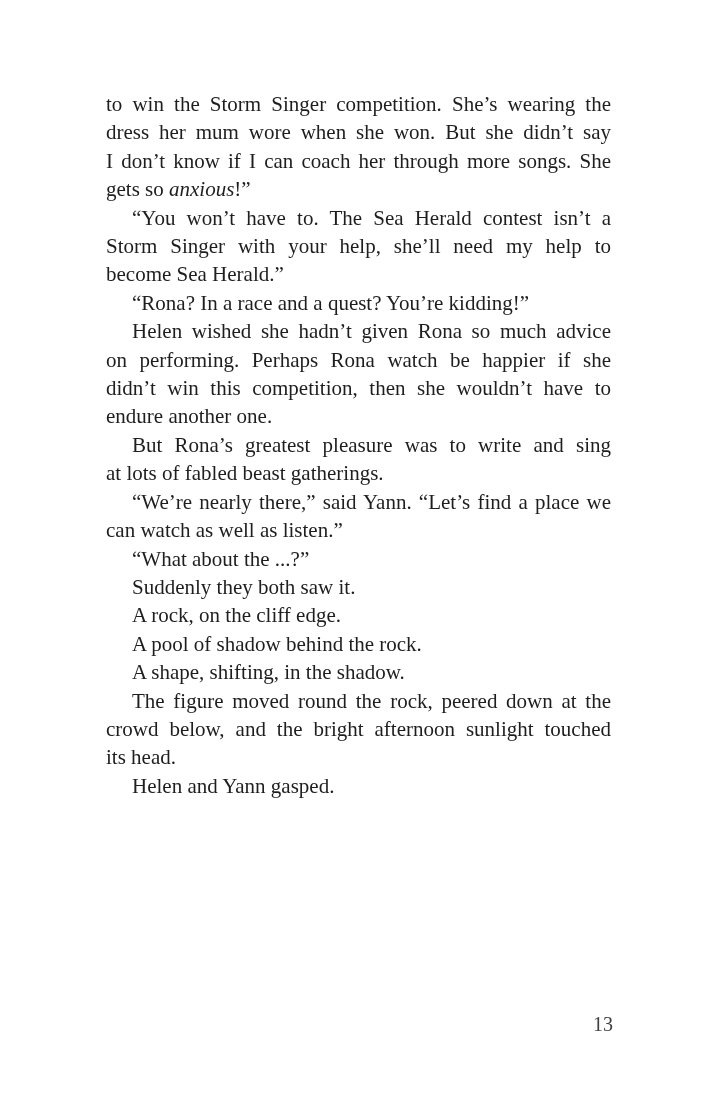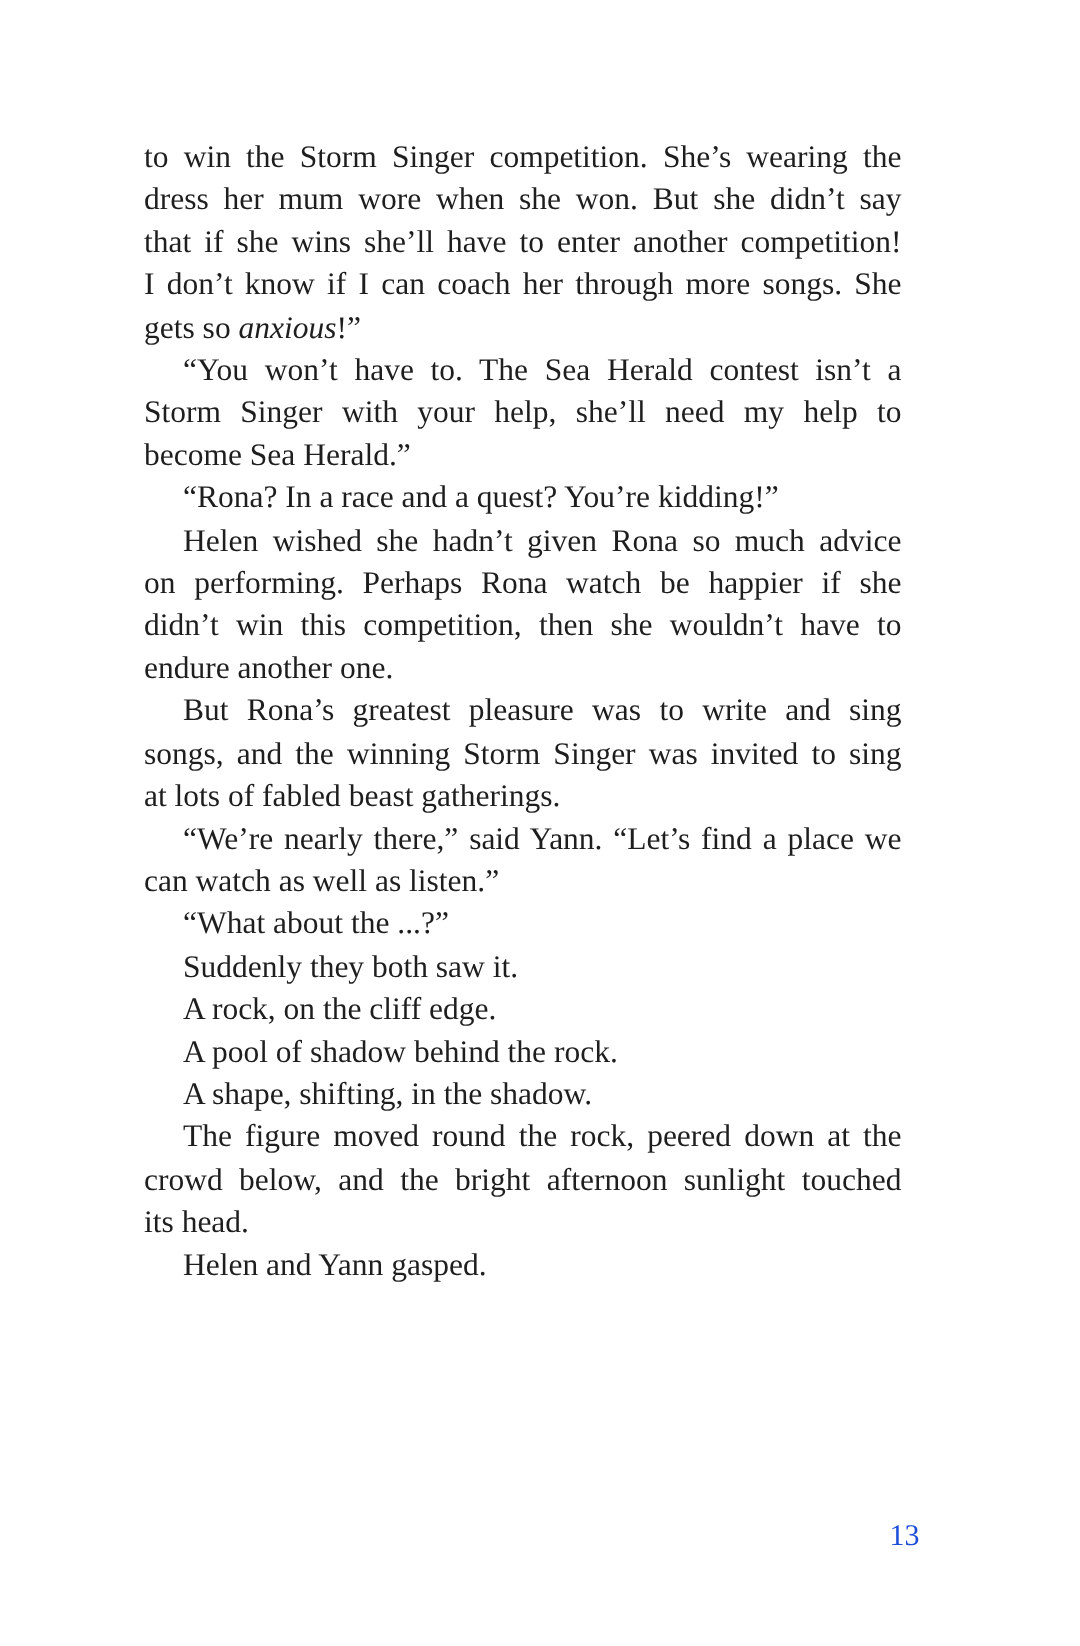--- a/index.html
+++ b/index.html
@@ -15,21 +15,21 @@
     color: #1e1e1e;
     overflow: hidden;
   }
   .page {
     position: absolute;
     inset: 0;
     background: #ffffff;
   }
   .text-block {
     position: absolute;
-    left: 96px;
+    left: 106px;
     top: 90px;
     width: 505px;
     font-size: 21px;
     line-height: 28.4px;
   }
   .line {
     text-align: justify;
     text-align-last: justify;
     white-space: normal;
   }
@@ -40,43 +40,41 @@
     text-indent: 26px;
   }
   .line em {
   }
   .page-number {
     position: absolute;
     right: 107px;
     top: 1013px;
     font-size: 20px;
     text-align: right;
-    color: #1d4ed8;
+    color: #404040;
   }
 </style>
 </head>
 <body>
 
 <div class="page">
   <div class="text-block" id="text-block">
       <div class="line">to win the Storm Singer competition. She’s wearing the</div>
       <div class="line">dress her mum wore when she won. But she didn’t say</div>
-      <div class="line">that if she wins she’ll have to enter another competition!</div>
       <div class="line">I don’t know if I can coach her through more songs. She</div>
       <div class="line last">gets so <em>anxious</em>!”</div>
       <div class="line indent">“You won’t have to. The Sea Herald contest isn’t a</div>
       <div class="line">Storm Singer with your help, she’ll need my help to</div>
       <div class="line last">become Sea Herald.”</div>
       <div class="line indent last">“Rona? In a race and a quest? You’re kidding!”</div>
       <div class="line indent">Helen wished she hadn’t given Rona so much advice</div>
       <div class="line">on performing. Perhaps Rona watch be happier if she</div>
       <div class="line">didn’t win this competition, then she wouldn’t have to</div>
       <div class="line last">endure another one.</div>
       <div class="line indent">But Rona’s greatest pleasure was to write and sing</div>
-      <div class="line">songs, and the winning Storm Singer was invited to sing</div>
       <div class="line last">at lots of fabled beast gatherings.</div>
       <div class="line indent">“We’re nearly there,” said Yann. “Let’s find a place we</div>
       <div class="line last">can watch as well as listen.”</div>
       <div class="line indent last">“What about the ...?”</div>
       <div class="line indent last">Suddenly they both saw it.</div>
       <div class="line indent last">A rock, on the cliff edge.</div>
       <div class="line indent last">A pool of shadow behind the rock.</div>
       <div class="line indent last">A shape, shifting, in the shadow.</div>
       <div class="line indent">The figure moved round the rock, peered down at the</div>
       <div class="line">crowd below, and the bright afternoon sunlight touched</div>

